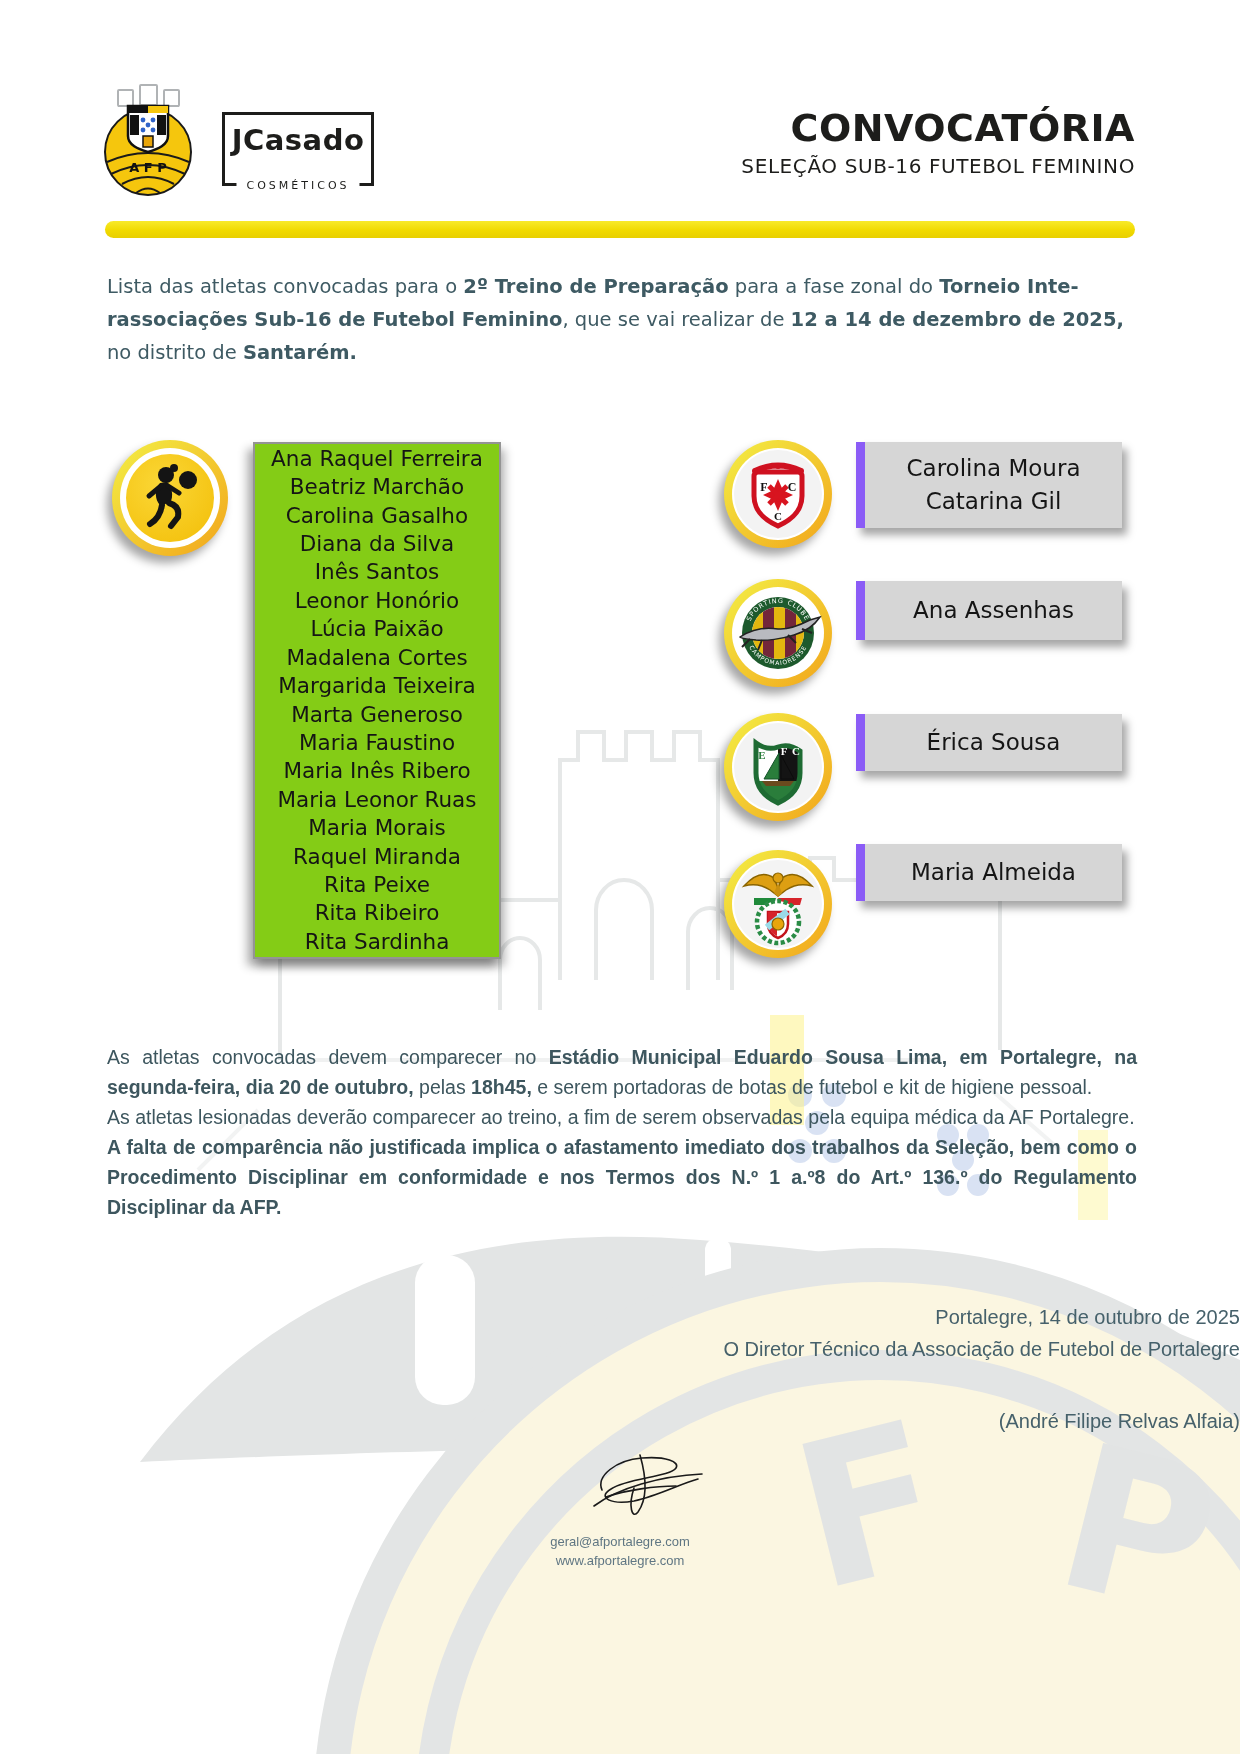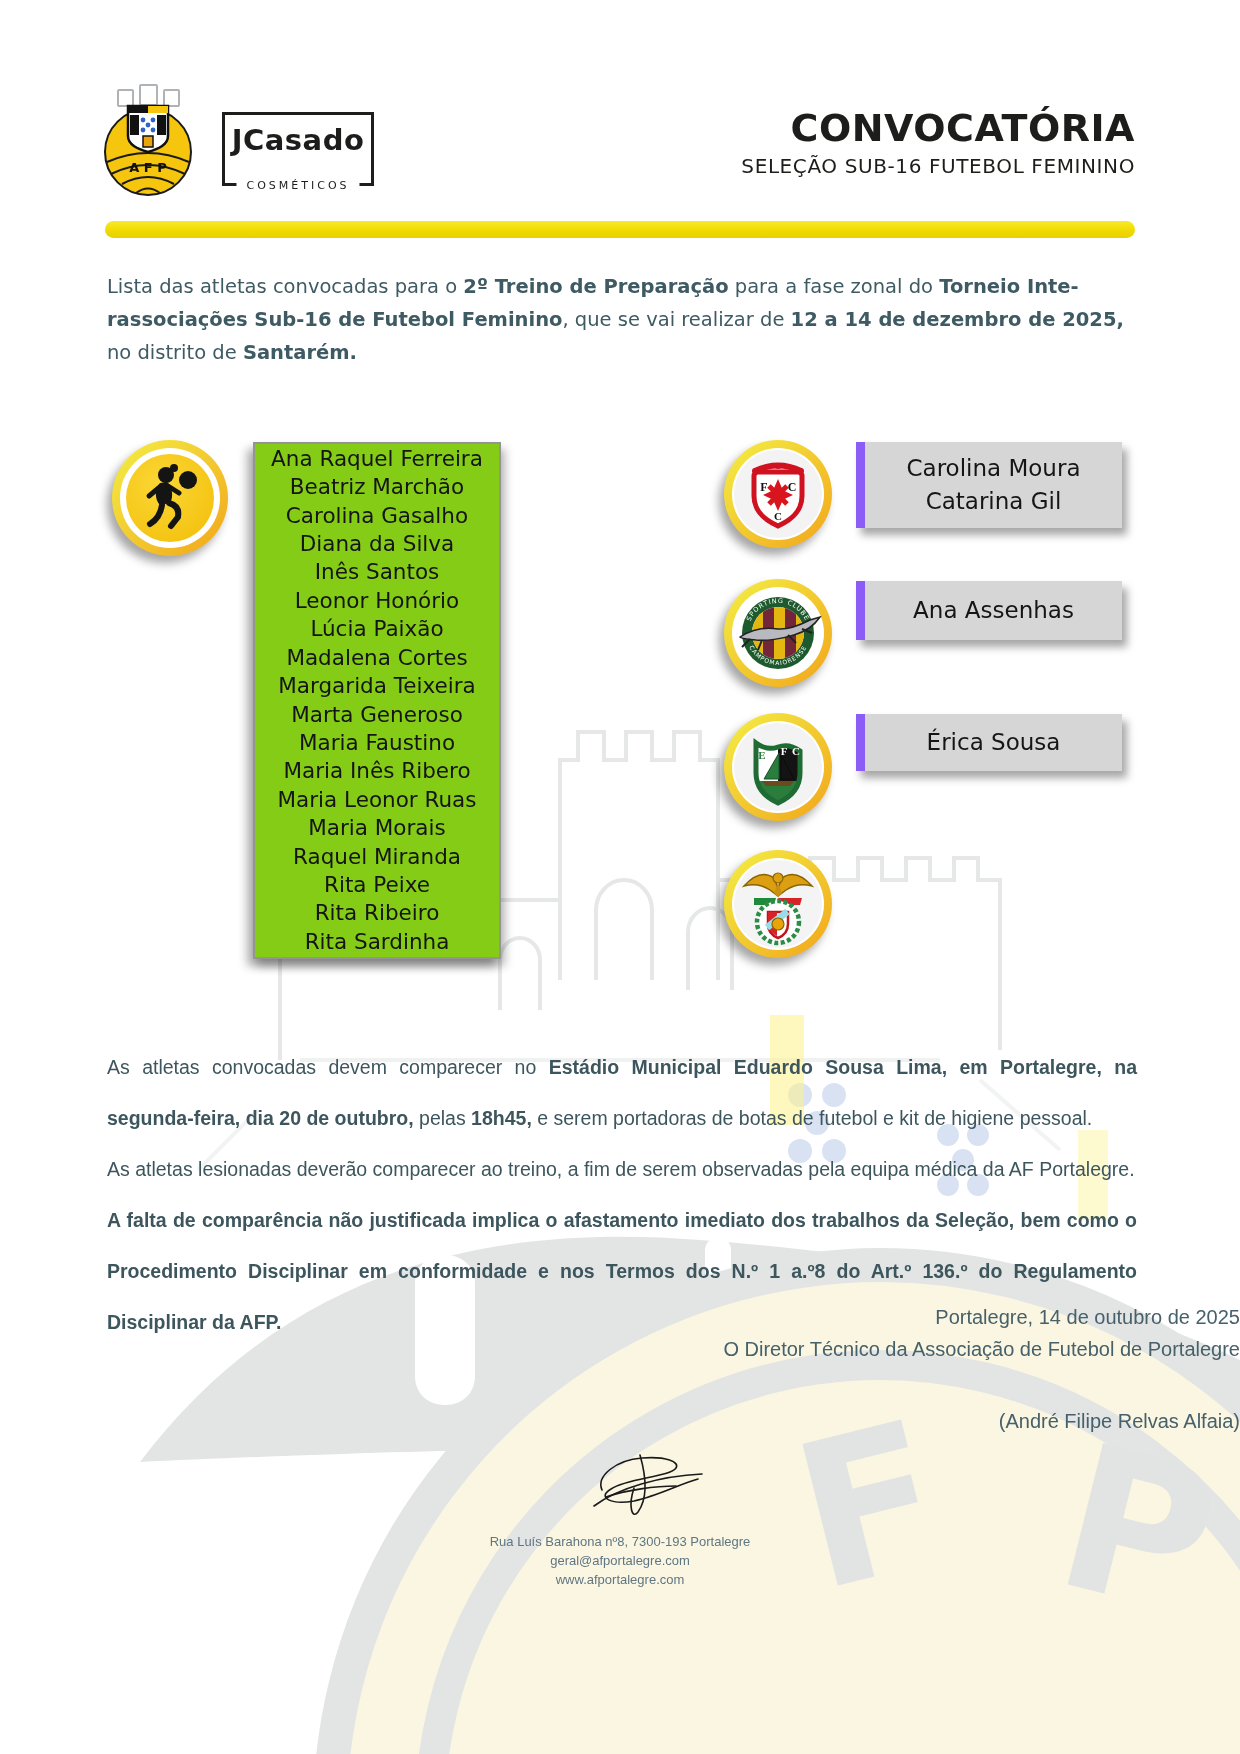--- a/index.html
+++ b/index.html
@@ -40,21 +40,21 @@
   .club-logo{position:absolute;left:722px;width:112px;height:112px;
          filter:drop-shadow(-5px 7px 5px rgba(0,0,0,.35));}
   .club-box{position:absolute;left:856px;width:266px;background:#d6d6d6;
          border-left:9px solid #8b5cf6;box-sizing:border-box;
          box-shadow:5px 7px 8px rgba(0,0,0,.35);
          display:flex;flex-direction:column;justify-content:center;align-items:center;}
   .club-box .name-line{font-size:23px;line-height:33px;}
 
   
   .notes{position:absolute;left:107px;top:1042px;width:1030px;
-         font-family:"Liberation Sans",sans-serif;font-size:19.5px;line-height:51px;
+         font-family:"Liberation Sans",sans-serif;font-size:19.5px;line-height:30px;
          color:#3d565e;text-align:justify;}
   .notes p{margin:0;}
   .notes .all-bold{font-weight:700;}
 
   
   .closing{position:absolute;left:0;width:1240px;text-align:right;
          font-family:"Liberation Sans",sans-serif;color:#46616b;font-size:20px;}
   .c1{top:1306px;} .c2{top:1338px;} .c3{top:1410px;}
   .signature{position:absolute;left:586px;top:1450px;width:136px;height:72px;}
   .footer{position:absolute;left:0;top:1532px;width:1240px;text-align:center;
@@ -337,20 +337,24 @@
 
       <path d="M32,50 h22 l-2,7 h-20 z" fill="#1f8a3a"></path>
       <path d="M80,50 h-24 l2,7 h20 z" fill="#d6232a"></path>
 
       <circle cx="56" cy="74" r="21" fill="#ffffff" stroke="#2a8c46" stroke-width="4.5" stroke-dasharray="4 2.5"></circle>
       <path d="M46,64 h20 v12 c0,8 -5,12 -10,14 c-5,-2 -10,-6 -10,-14 z" fill="#ffffff" stroke="#c3141c" stroke-width="2.5"></path>
       <path d="M46,64 h9 v24 c-4,-2 -9,-6 -9,-12 z" fill="#d6232a"></path>
       <rect x="44" y="68" width="26" height="7" fill="#9adbe8" transform="rotate(-38 56 74)"></rect>
       <circle cx="56" cy="76" r="6" fill="#e8a50b" stroke="#8a6400" stroke-width="1.2"></circle>
     </svg>
+    <div class="club-box" style="top:844px;height:57px">
+
+    <div class="name-line">Maria Almeida</div>
+      </div>
 
     <div class="notes">
       <p class="rich"><span>As atletas convocadas devem comparecer no </span><b>Estádio Municipal Eduardo Sousa Lima, em Portalegre, na segunda-feira, dia 20 de outubro,</b><span> pelas </span><b>18h45,</b><span> e serem portadoras de botas de futebol e kit de higiene pessoal.</span></p>
       <p>As atletas lesionadas deverão comparecer ao treino, a fim de serem observadas pela equipa médica da AF Portalegre.</p>
       <p class="all-bold">A falta de comparência não justificada implica o afastamento imediato dos trabalhos da Seleção, bem como o Procedimento Disciplinar em conformidade e nos Termos dos N.º 1 a.º8 do Art.º 136.º do Regulamento Disciplinar da AFP.</p>
     </div>
 
     <div class="closing c1">Portalegre, 14 de outubro de 2025</div>
     <div class="closing c3">(André Filipe Relvas Alfaia)</div>
     <div class="closing c2">O Diretor Técnico da Associação de Futebol de Portalegre</div>
@@ -358,19 +362,18 @@
     <svg class="signature" viewBox="0 0 136 72">
       <g fill="none" stroke="#1a1a1a" stroke-width="1.6" stroke-linecap="round">
         <path d="M16,40 C10,26 30,10 56,8 C80,6 94,12 90,18 C84,27 42,28 25,39 C10,48 26,55 48,51 C72,46 96,33 112,29"></path>
         <path d="M8,56 C32,38 74,26 116,24"></path>
         <path d="M54,5 C60,26 62,48 52,62 C46,70 42,56 48,38"></path>
         <path d="M20,47 C40,40 70,36 90,36"></path>
       </g>
     </svg>
 
     <div class="footer">
-      <div>Rua Luís Barahona nº8, 7300-193 Portalegre</div>
       <div>geral@afportalegre.com</div>
       <div>www.afportalegre.com</div>
     </div>
 
   </div>
 </div>
 
 </body></html>

